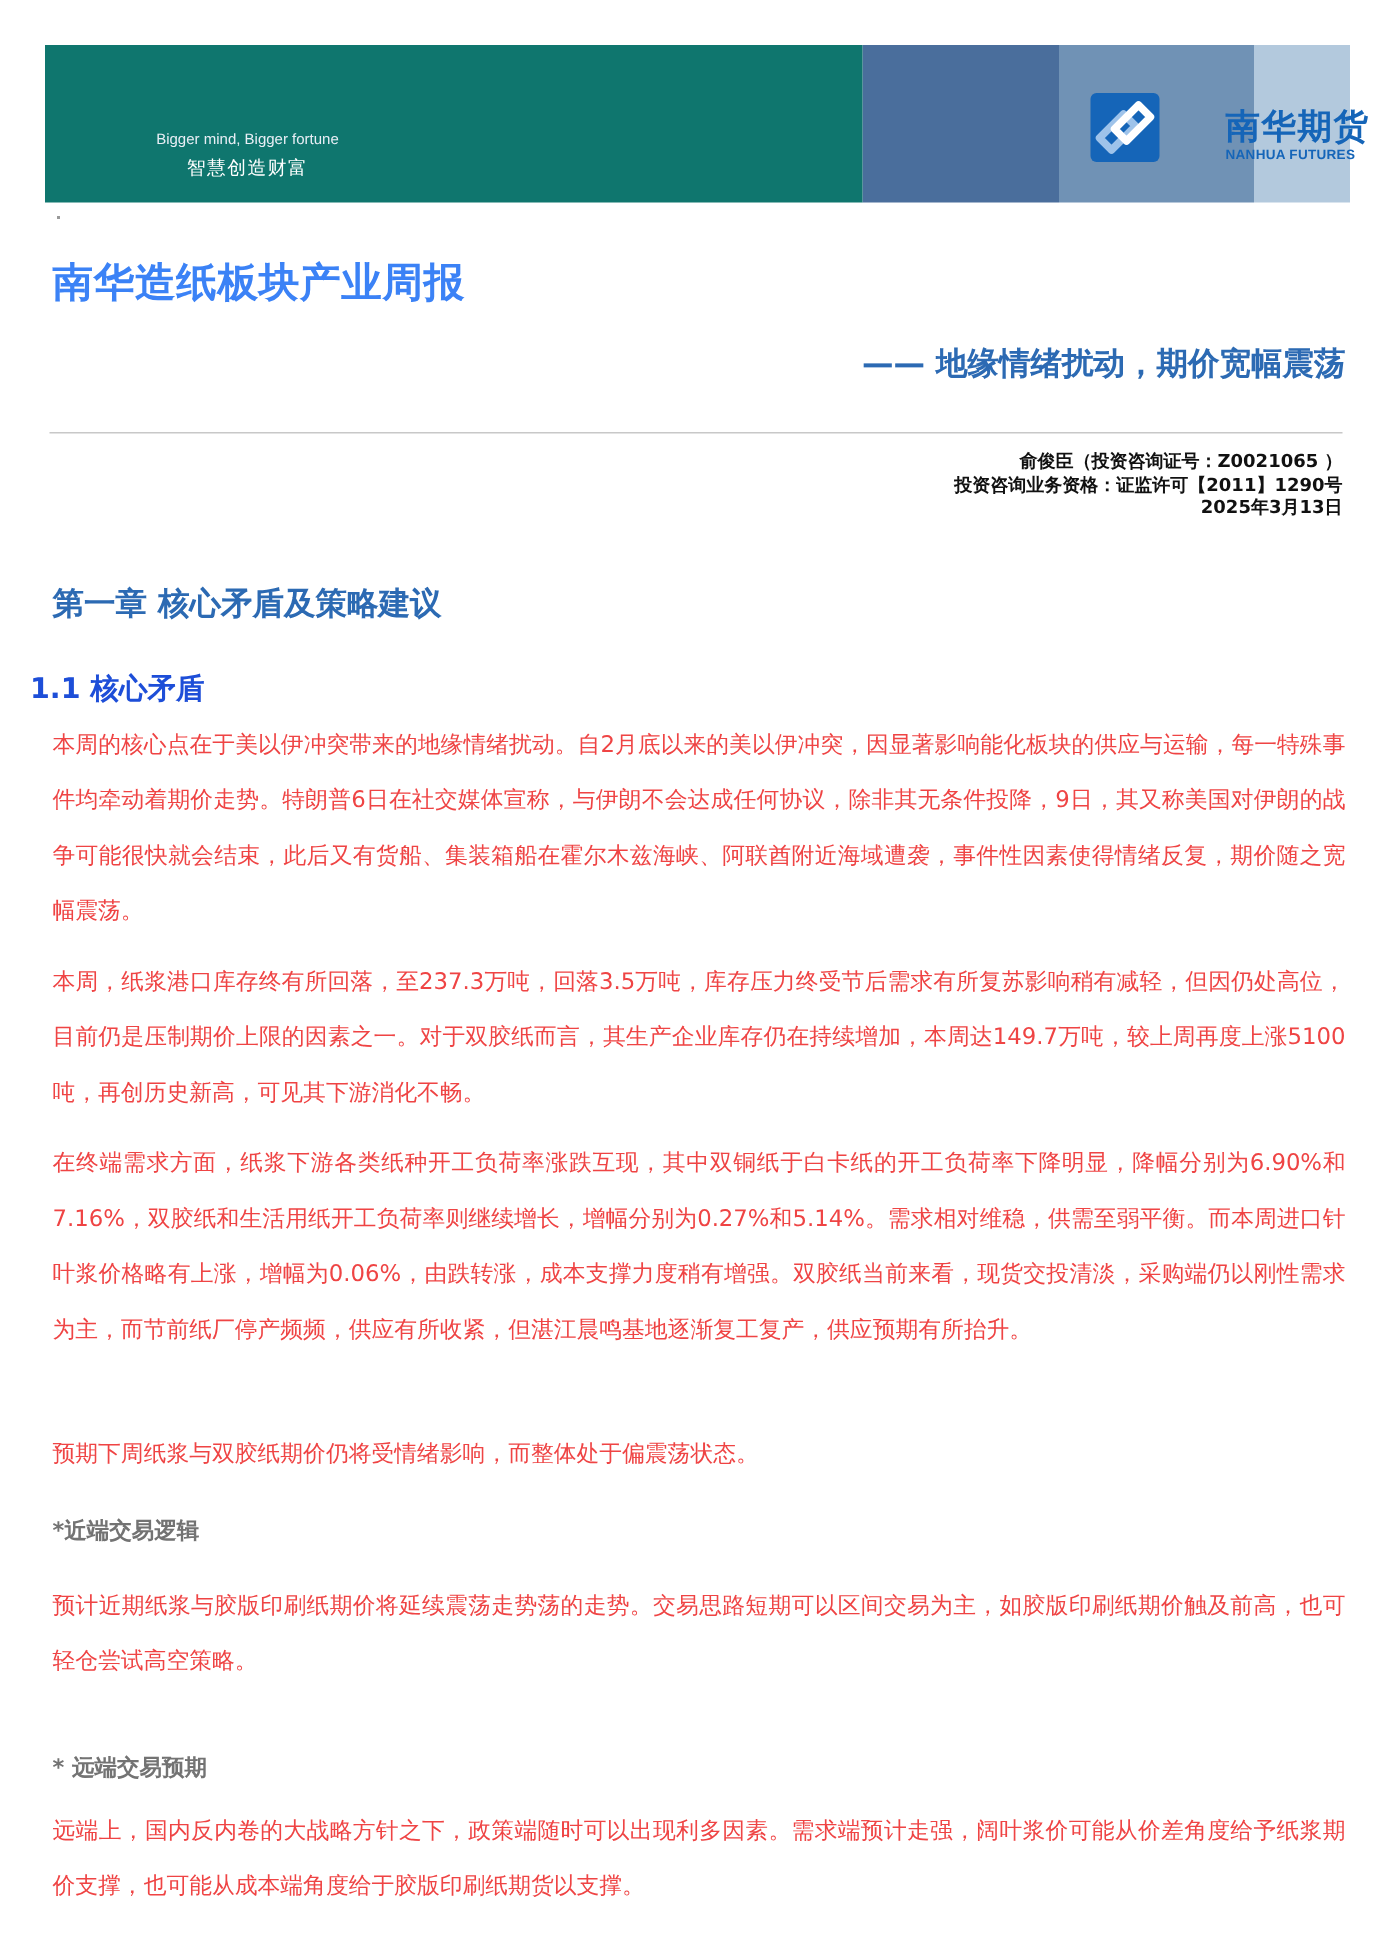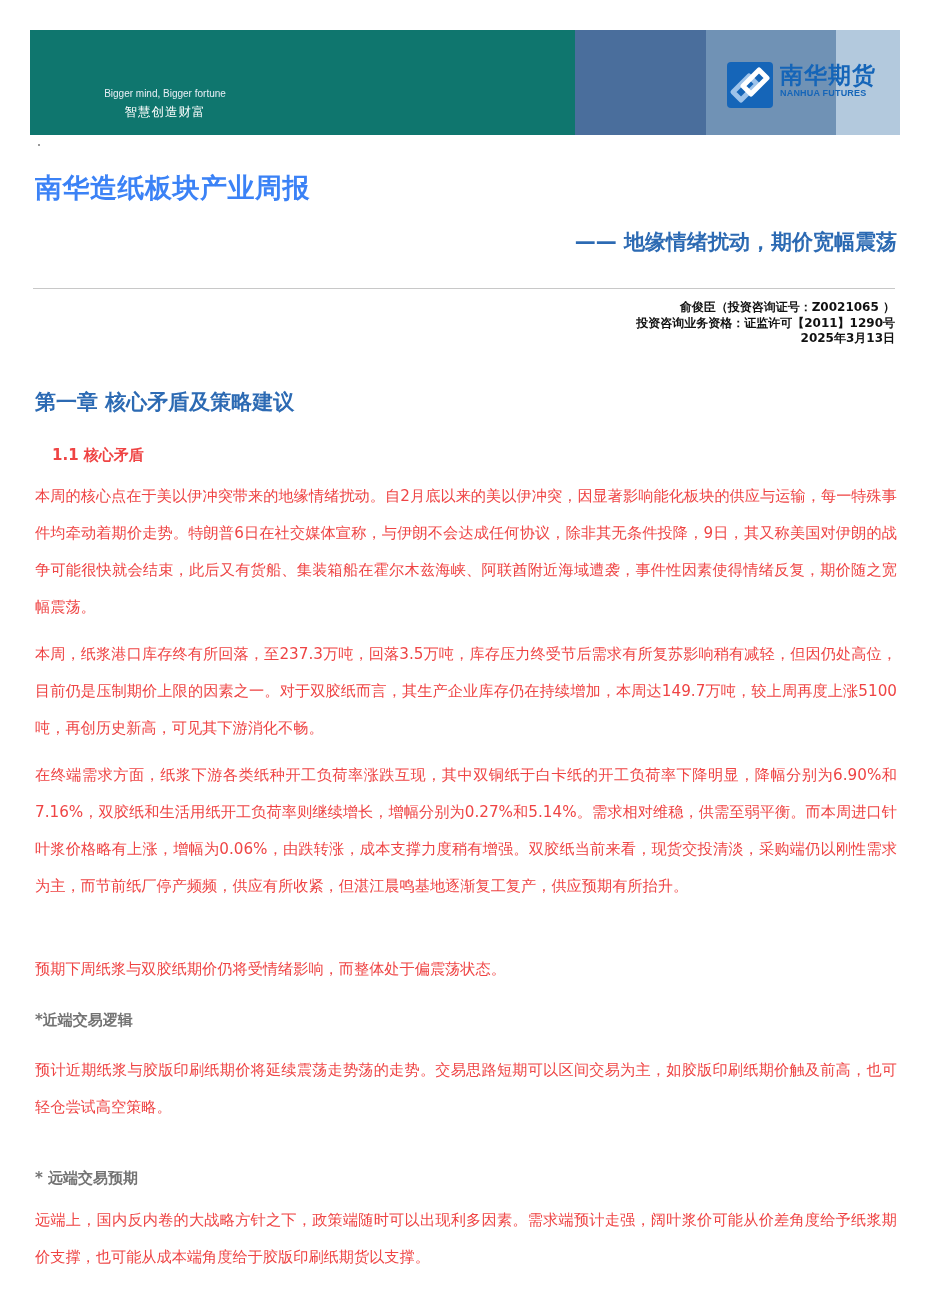--- a/index.html
+++ b/index.html
@@ -7,33 +7,33 @@
          font-family: "DejaVu Sans", "Liberation Sans", sans-serif; color: #111; }
   .banner { position: absolute; left: 30px; top: 30px; width: 870px; height: 105px; display: flex; }
   .band-dark { width: 545px; background: #0f766e; position: relative; }
   .band-mid { width: 131px; background: #4a6e9c; }
   .band-light { width: 130px; background: #7092b5; }
   .band-lightest { width: 64px; background: #b3c9dd; }
   .slogan-en { position: absolute; left: 60px; top: 58px; width: 150px; text-align: center;
                color: #e8eef5; font-size: 10px; font-family: "Liberation Sans", sans-serif; }
   .slogan-cn { position: absolute; left: 60px; top: 74px; width: 150px; text-align: center;
                color: #ffffff; font-size: 12.5px; letter-spacing: 1px; }
-  .logo { position: absolute; left: 727px; top: 62px; display: flex; align-items: flex-start; }
+  .logo { position: absolute; left: 727px; top: 62px; display: flex; align-items: flex-end; gap: 37px; }
   .logo-mark { width: 46px; height: 46px; background: #1565b8; border-radius: 4px; position: relative; overflow: hidden; }
   .logo-mark svg { position: absolute; left: 0; top: 0; }
   .logo-text { margin-left: 7px; }
   .logo-cn { color: #1565b8; font-size: 23px; font-weight: bold; line-height: 26px; letter-spacing: 1px; }
   .logo-en { color: #1565b8; font-size: 9px; font-weight: bold; font-family: "Liberation Sans", sans-serif; letter-spacing: 0.2px; }
   .dot { position: absolute; left: 38px; top: 144px; width: 2px; height: 2px; background: #999; }
   .title { position: absolute; left: 35px; top: 170px; font-size: 27px; font-weight: bold; color: #3b82f6; letter-spacing: 0.5px; }
   .subtitle { position: absolute; right: 33px; top: 228px; font-size: 21px; font-weight: bold; color: #2c6ab3; }
   .rule { position: absolute; left: 33px; top: 288px; width: 862px; height: 1px; background: #c8c8c8; }
   .author { position: absolute; right: 35px; top: 300px; text-align: right; font-size: 12px; font-weight: bold; line-height: 15.5px; color: #111; }
   .chapter { position: absolute; left: 35px; top: 388px; font-size: 21px; font-weight: bold; color: #2c6ab3; }
-  .section { position: absolute; left: 52px; top: 446px; font-size: 15px; font-weight: bold; color: #ef4444; }
+  .section { position: absolute; left: 20px; top: 446px; font-size: 19px; font-weight: bold; color: #1d4ed8; }
   .para { position: absolute; left: 35px; width: 862px; font-size: 15.2px; line-height: 37px; color: #ef4444; text-align: justify; }
   .subhead { position: absolute; left: 35px; font-size: 15px; font-weight: bold; color: #737373; }
 </style>
 </head>
 <body>
 
 <div class="banner">
   <div class="band-dark">
     <div class="slogan-en">Bigger mind, Bigger fortune</div>
     <div class="slogan-cn">智慧创造财富</div>

